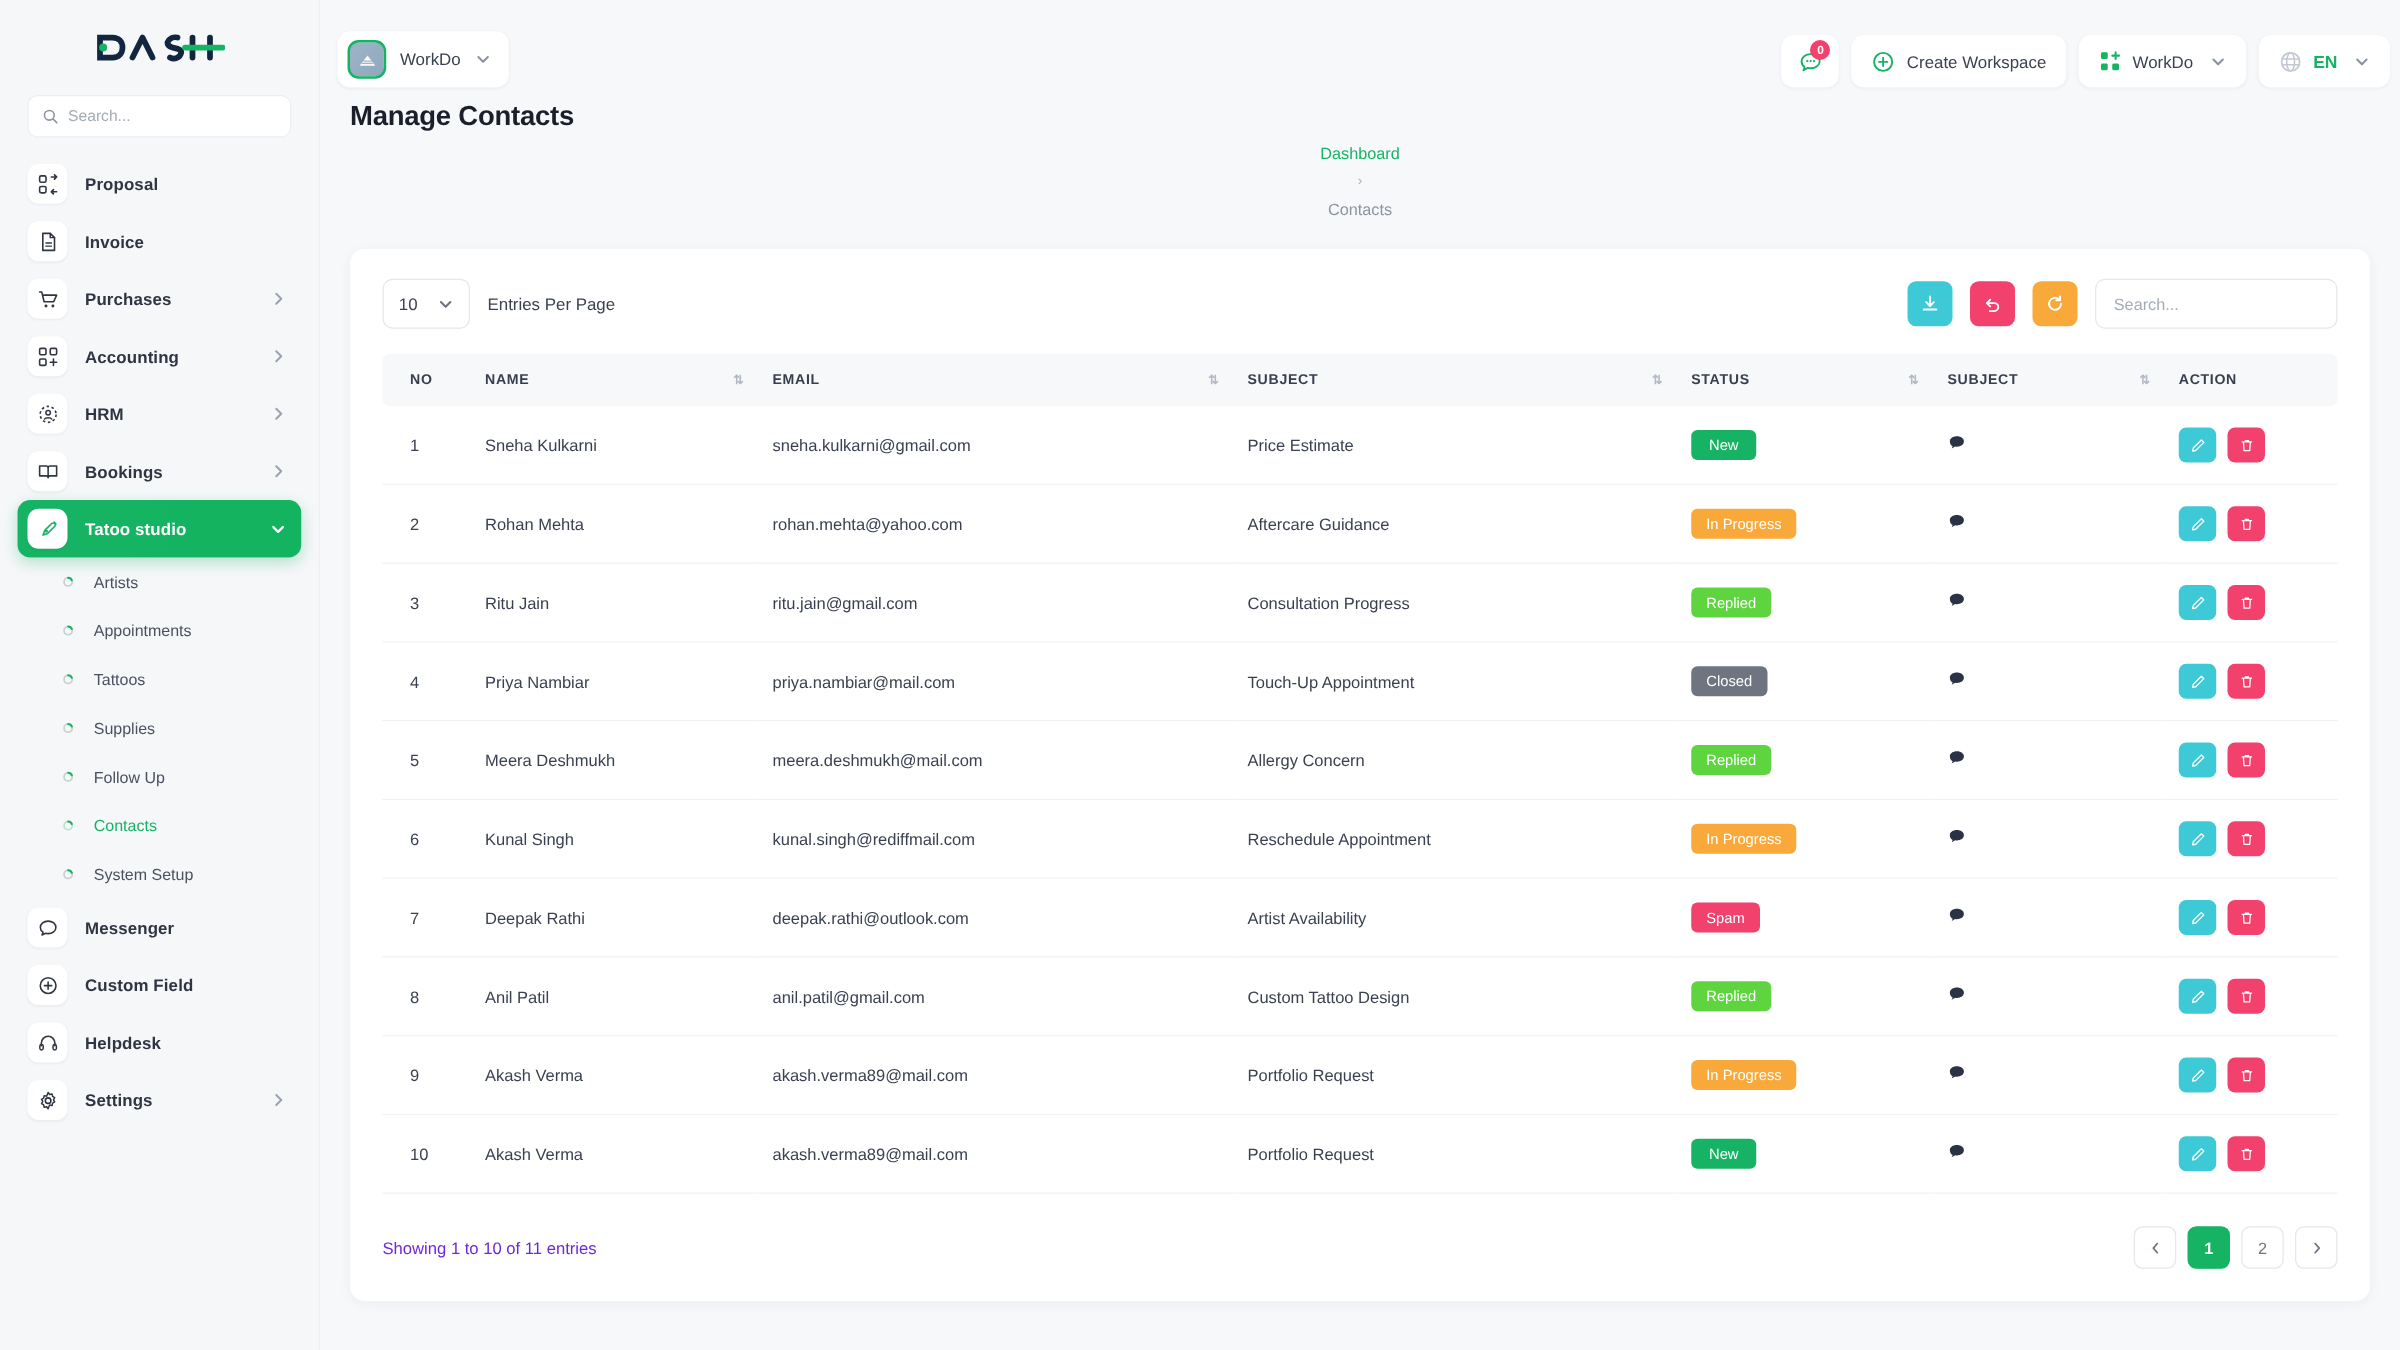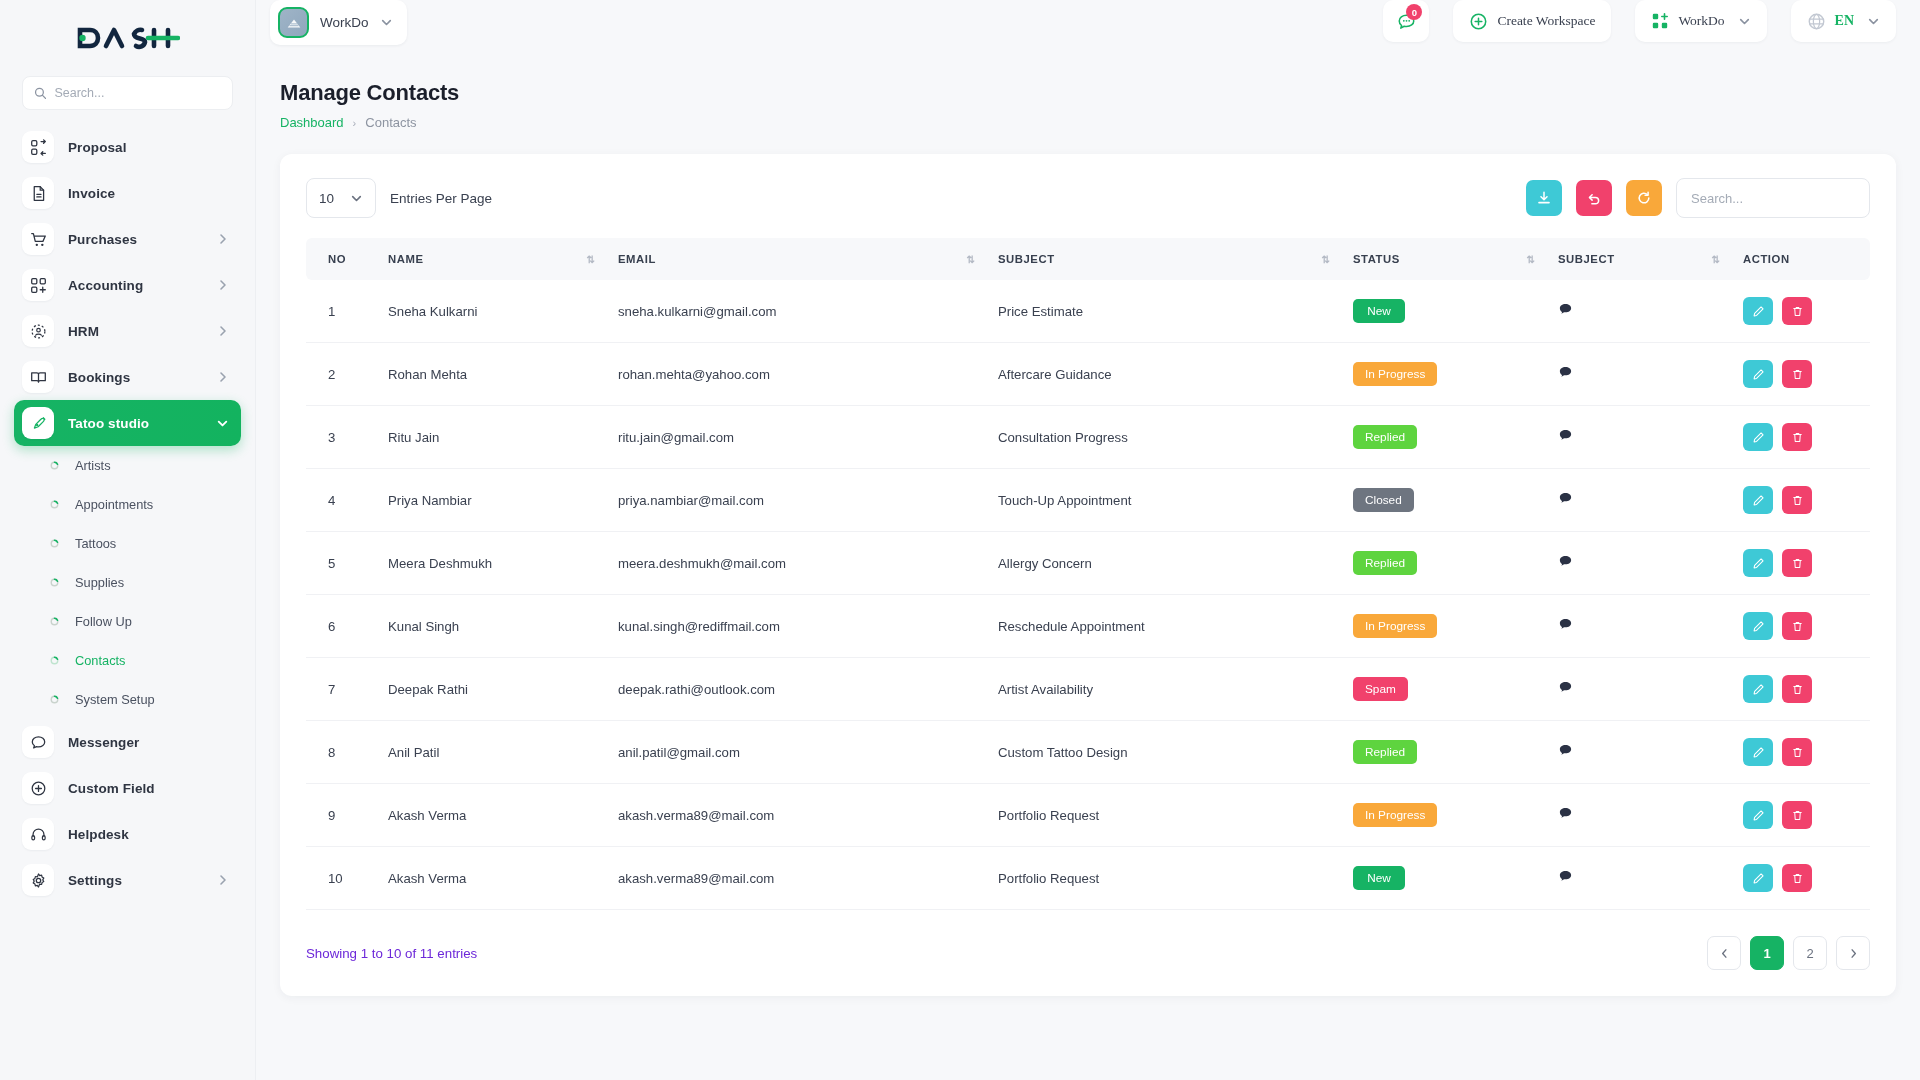--- a/index.html
+++ b/index.html
@@ -64,59 +64,59 @@
     display: flex; align-items: center; gap: 16px;
     height: 39px; padding-left: 36px; cursor: pointer;
   }
   .sub-item .dot { width: 9px; height: 9px; min-width: 9px; display: flex; }
   .sub-item .lbl { font-size: 12.8px; color: #4a5160; }
   .sub-item.current .lbl { color: #16b364; }
 
   
   .content { flex: 1; display: flex; flex-direction: column; min-width: 0; }
   .topbar {
-    height: 70px; display: flex; align-items: flex-start;
-    padding: 0 24px 0 14px; gap: 24px; background: #f7f8fa;
+    height: 70px; display: flex; align-items: flex-end;
+    padding: 0 8px 0 14px; gap: 10px; background: #f7f8fa;
   }
   .ws-pill {
     display: flex; align-items: center; gap: 11px;
     background: #fff; border-radius: 10px; padding: 7px 14px 7px 8px;
     box-shadow: 0 1px 3px rgba(20,30,55,.06); cursor: pointer;
   }
   .ws-avatar {
     width: 31px; height: 31px; border-radius: 9px;
     background: linear-gradient(135deg,#9fb4c7,#8fa7bd);
     border: 2px solid #16b364; display: flex; align-items: center; justify-content: center;
   }
   .ws-name { font-size: 13.5px; color: #3a4150; font-weight: 500; }
   .spacer { flex: 1; }
   .hdr-btn {
     background: #fff; border-radius: 10px; height: 42px;
     display: flex; align-items: center; gap: 9px; padding: 0 16px;
     box-shadow: 0 1px 3px rgba(20,30,55,.05); cursor: pointer;
-    font-size: 13.5px; color: #3a4150; font-family: Liberation Serif, serif;
+    font-size: 13.5px; color: #3a4150;
   }
   .hdr-icon-btn {
     background: #fff; border-radius: 10px; width: 46px; height: 42px;
     display: flex; align-items: center; justify-content: center;
     box-shadow: 0 1px 3px rgba(20,30,55,.05); cursor: pointer; position: relative;
   }
   .badge-count {
     position: absolute; top: 4px; right: 7px;
     background: #f1416c; color: #fff; border-radius: 9px;
     min-width: 16px; height: 16px; font-size: 9.5px;
     display: flex; align-items: center; justify-content: center; padding: 0 4px;
     font-weight: 600;
   }
   .lang-code { color: #16b364; font-weight: 600; font-size: 14px; }
 
   
   .page { padding: 10px 24px 0 24px; flex: 1; overflow: hidden; }
   .page-title { font-size: 22px; font-weight: 700; color: #1b1f2b; letter-spacing: -.2px; }
-  .crumbs { display: flex; align-items: center; gap: 9px; margin-top: 9px; font-size: 13px; }
+  .crumbs { display: flex; align-items: center; gap: 9px; margin-top: 9px; font-size: 13px; flex-direction: column; }
   .crumbs a { color: #16b364; text-decoration: none; cursor: pointer; }
   .crumbs .sep { color: #a8aeba; font-size: 11px; }
   .crumbs .cur { color: #8d94a1; }
 
   .card {
     margin-top: 24px; background: #fff; border-radius: 12px;
     box-shadow: 0 2px 10px rgba(20,30,55,.05);
     padding: 24px 26px 26px 26px;
   }
   .card-toolbar { display: flex; align-items: center; gap: 14px; }

